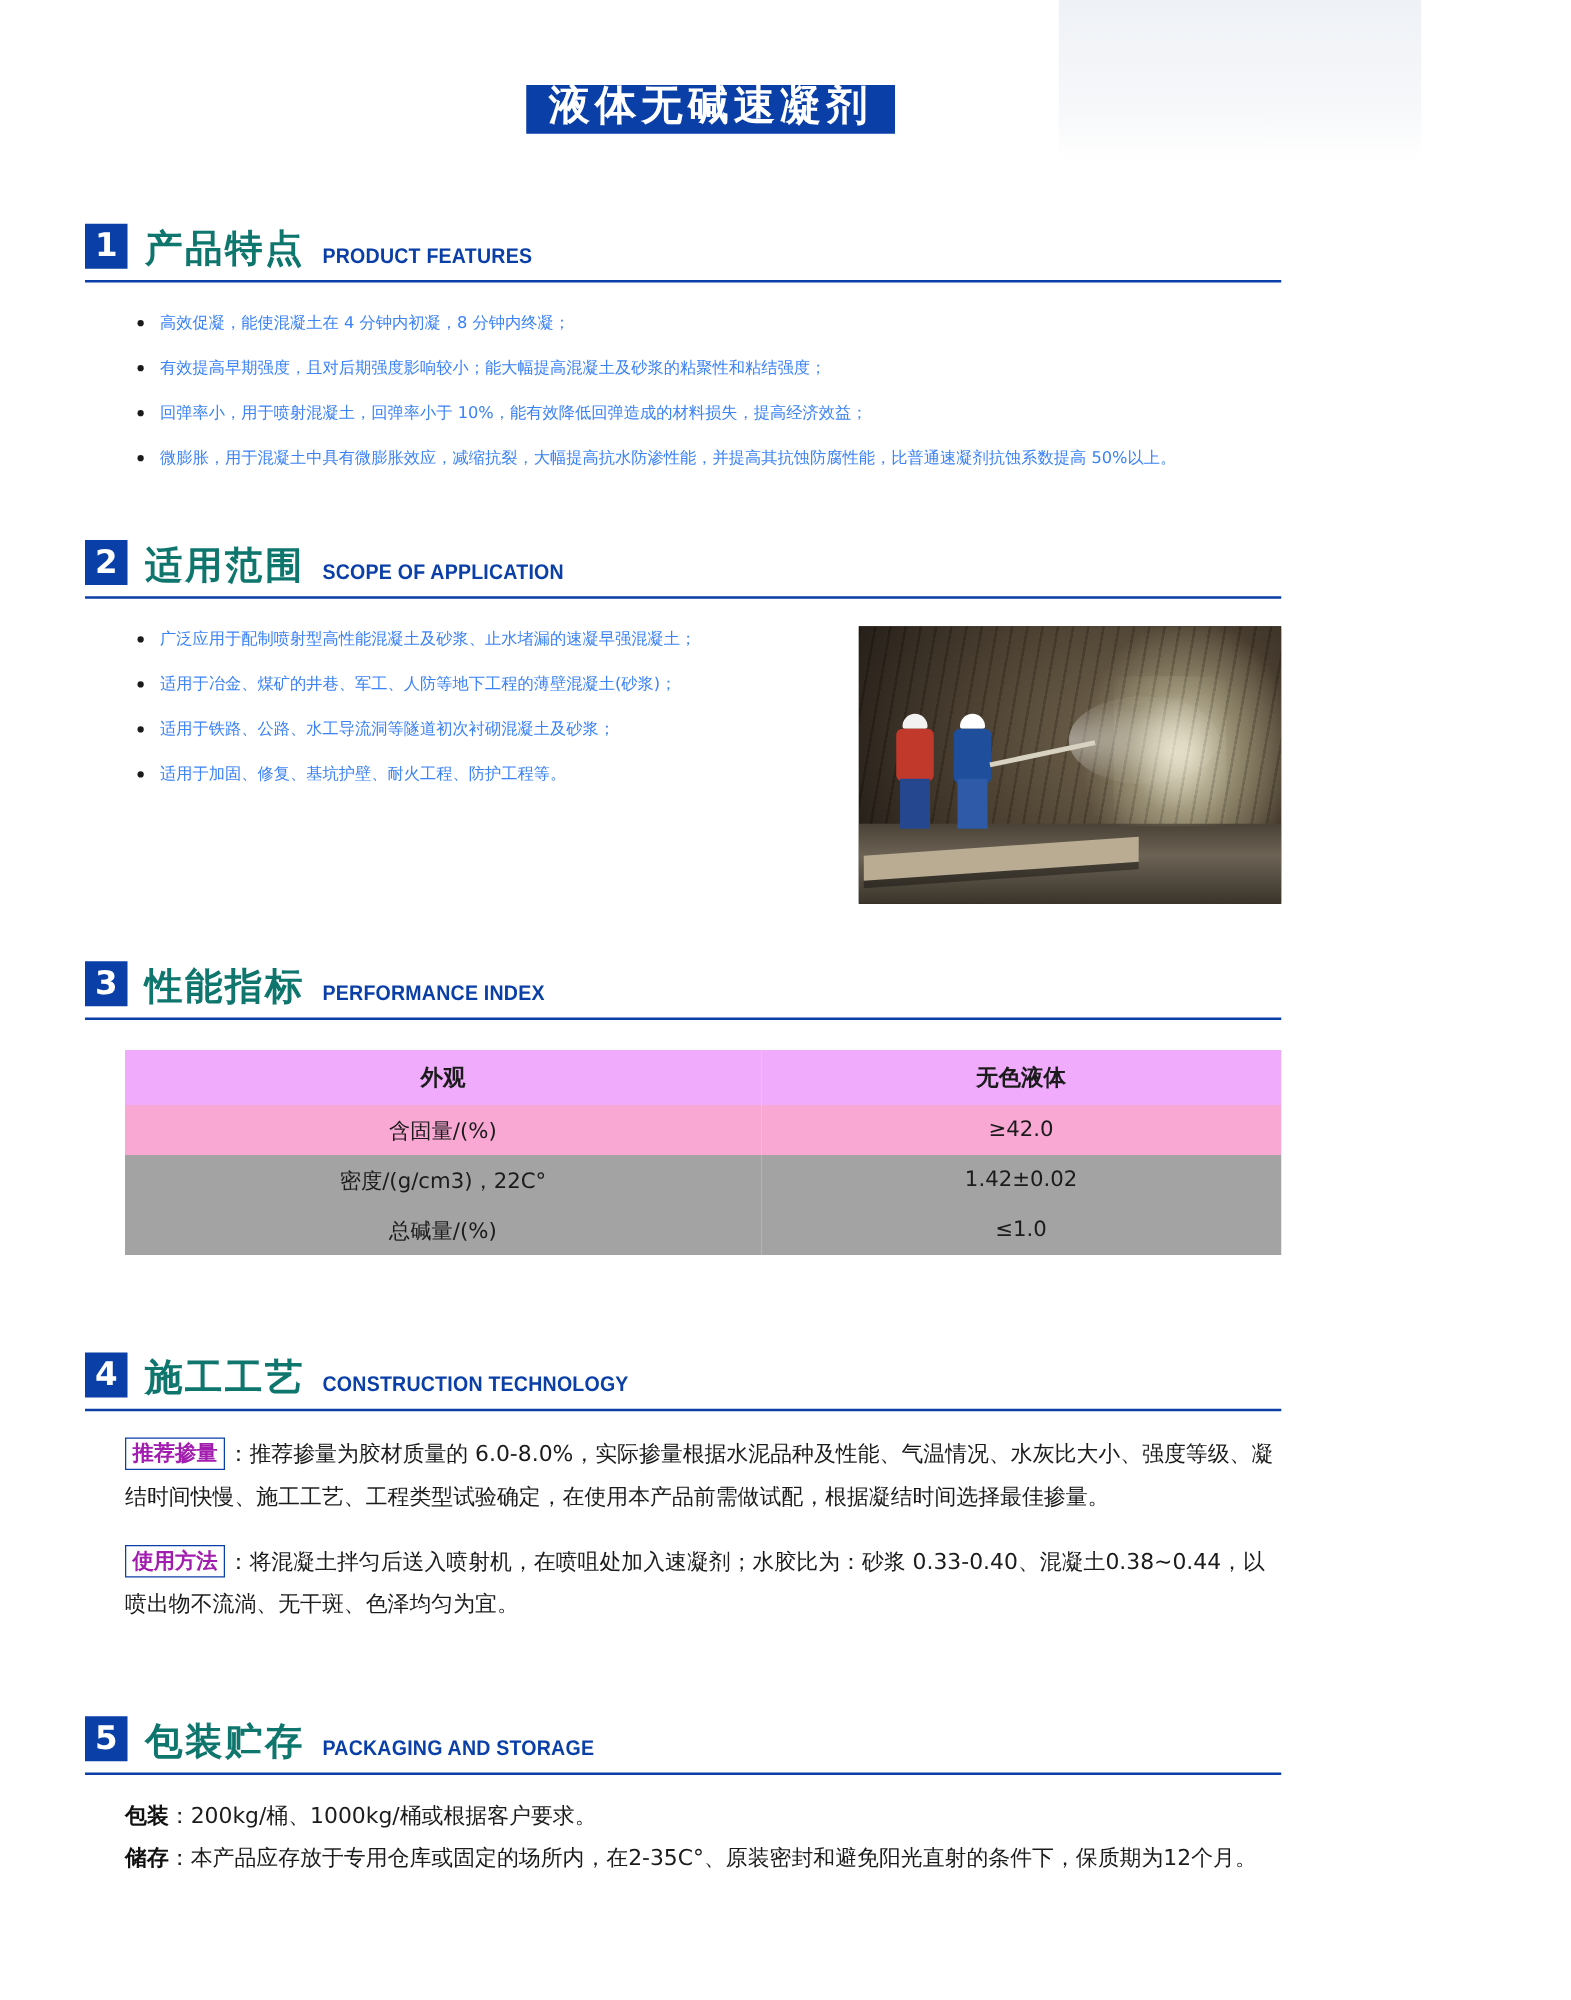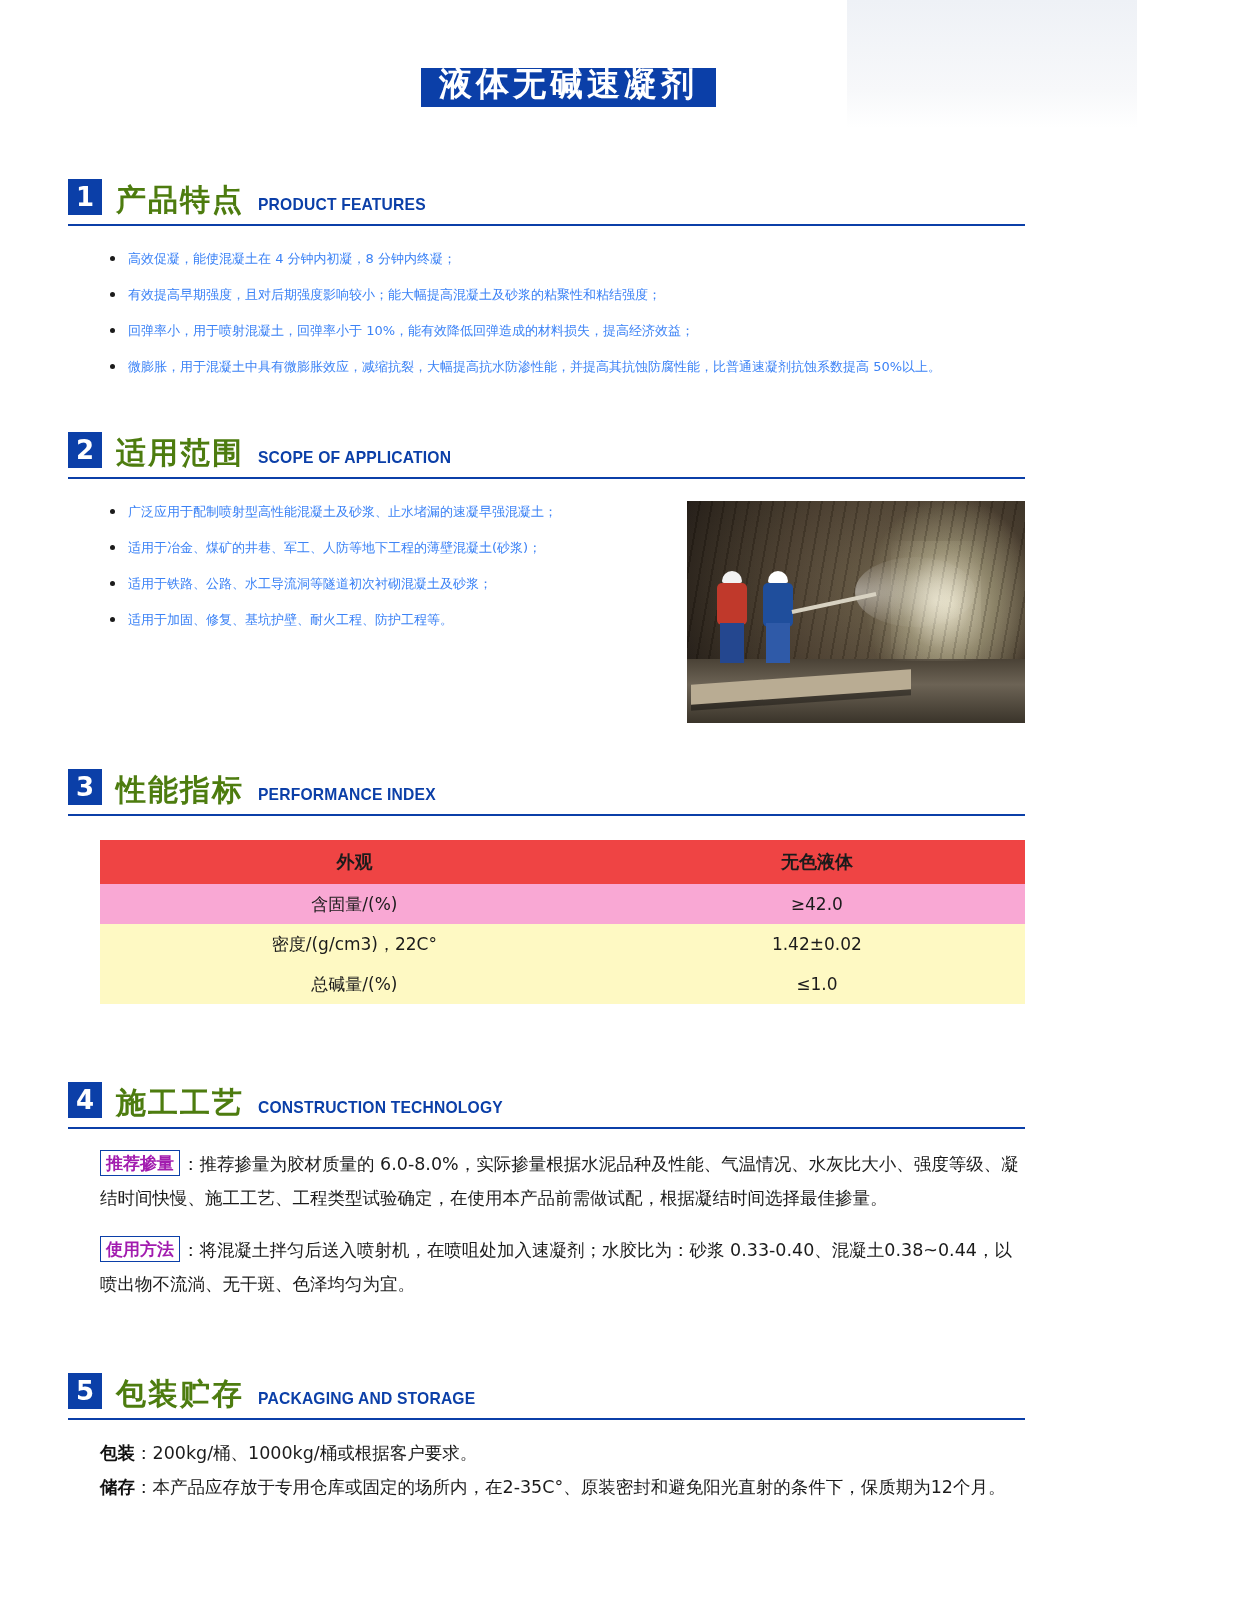--- a/index.html
+++ b/index.html
@@ -84,21 +84,21 @@
     align-items: center;
     justify-content: center;
     flex: 0 0 auto;
     margin-right: 14px;
     line-height: 1;
   }
   .sec-cn {
     font-family: "DejaVu Sans", "Liberation Sans", sans-serif;
     font-size: 30px;
     font-weight: bold;
-    color: #4d7c0f;
+    color: #0f766e;
     letter-spacing: 2px;
     line-height: 1;
     margin-right: 14px;
   }
   .sec-en {
     font-family: "Liberation Sans", sans-serif;
     font-size: 17px;
     font-weight: bold;
     color: #0b3fa8;
     letter-spacing: 0.2px;
@@ -230,27 +230,27 @@
     font-family: "DejaVu Sans", "Liberation Sans", sans-serif;
   }
   table.perf td {
     padding: 0;
     height: 40px;
     font-size: 17px;
     text-align: center;
     color: #1b1b1b;
   }
   table.perf tr.head td {
-    background: #ef4444;
+    background: #f0abfc;
     font-weight: bold;
     font-size: 18px;
     height: 44px;
   }
   table.perf tr.light td { background: #f9a8d4; }
-  table.perf tr.dark td { background: #fef9c3; }
+  table.perf tr.dark td { background: #a3a3a3; }
   table.perf td.col-a { width: 55%; }
   table.perf td.col-b { width: 45%; }
 
   
   .para-block {
     margin: 18px 112px 0 100px;
   }
   .para {
     font-size: 17.5px;
     line-height: 34px;

